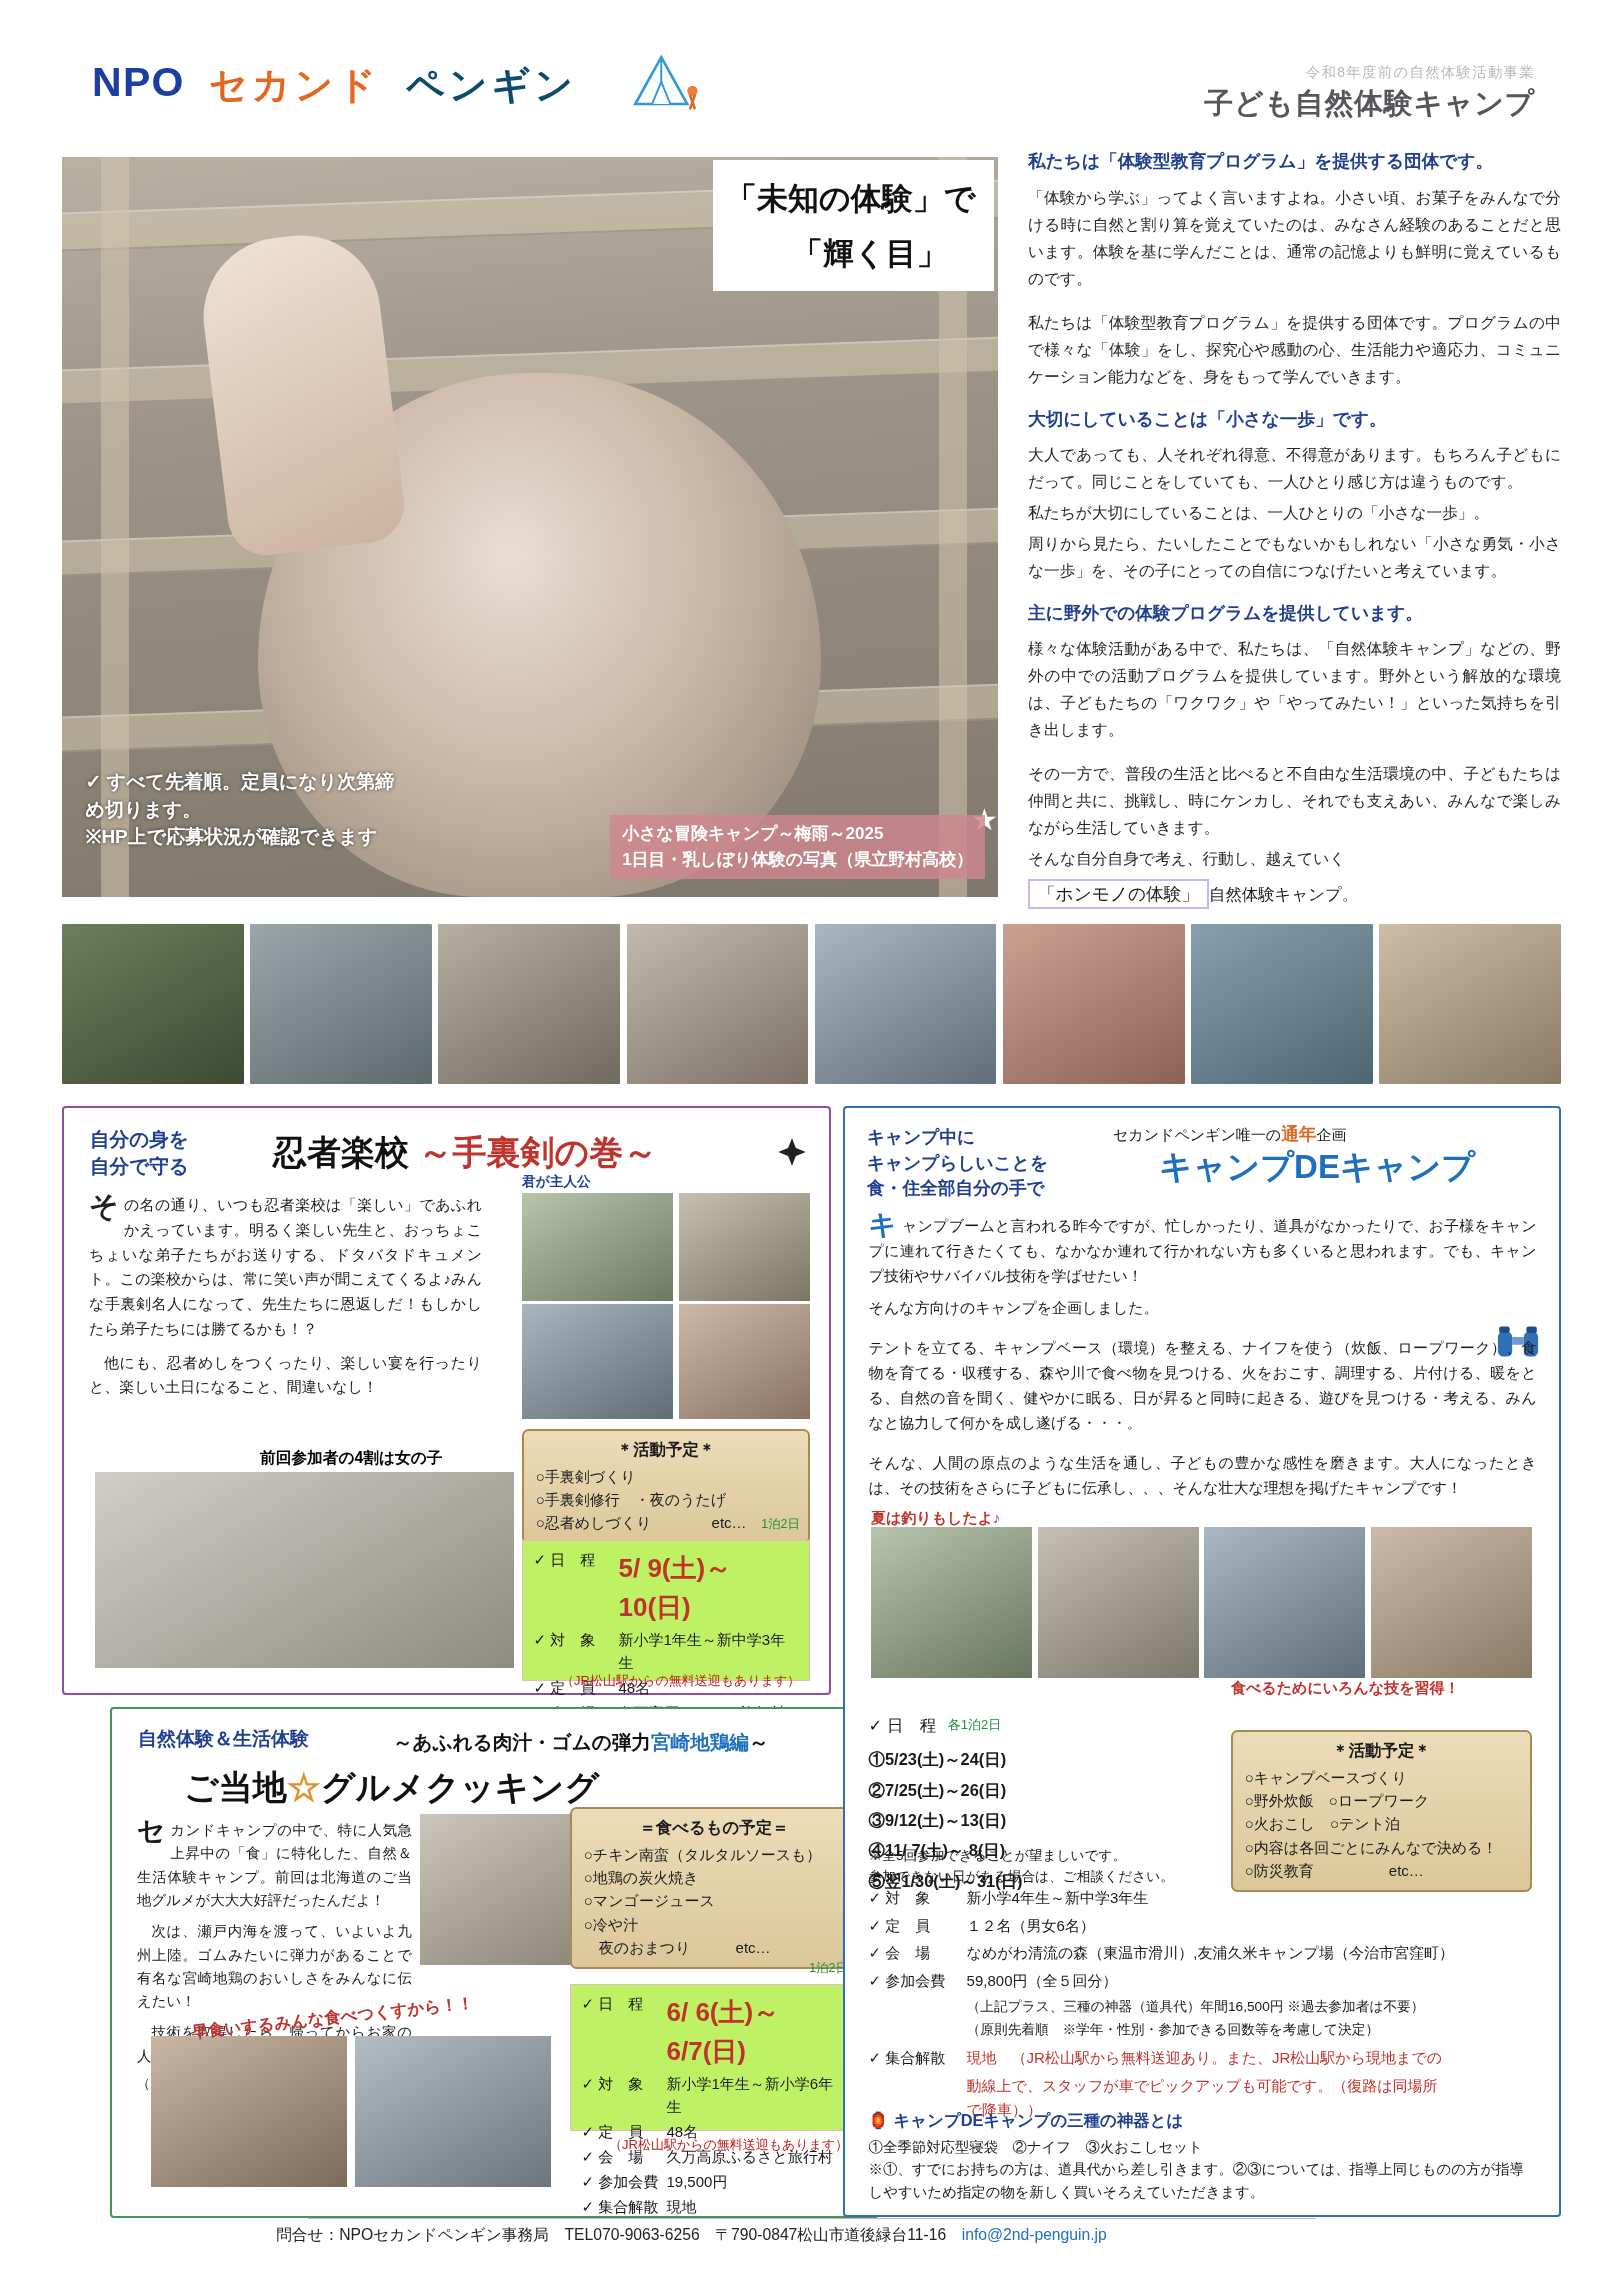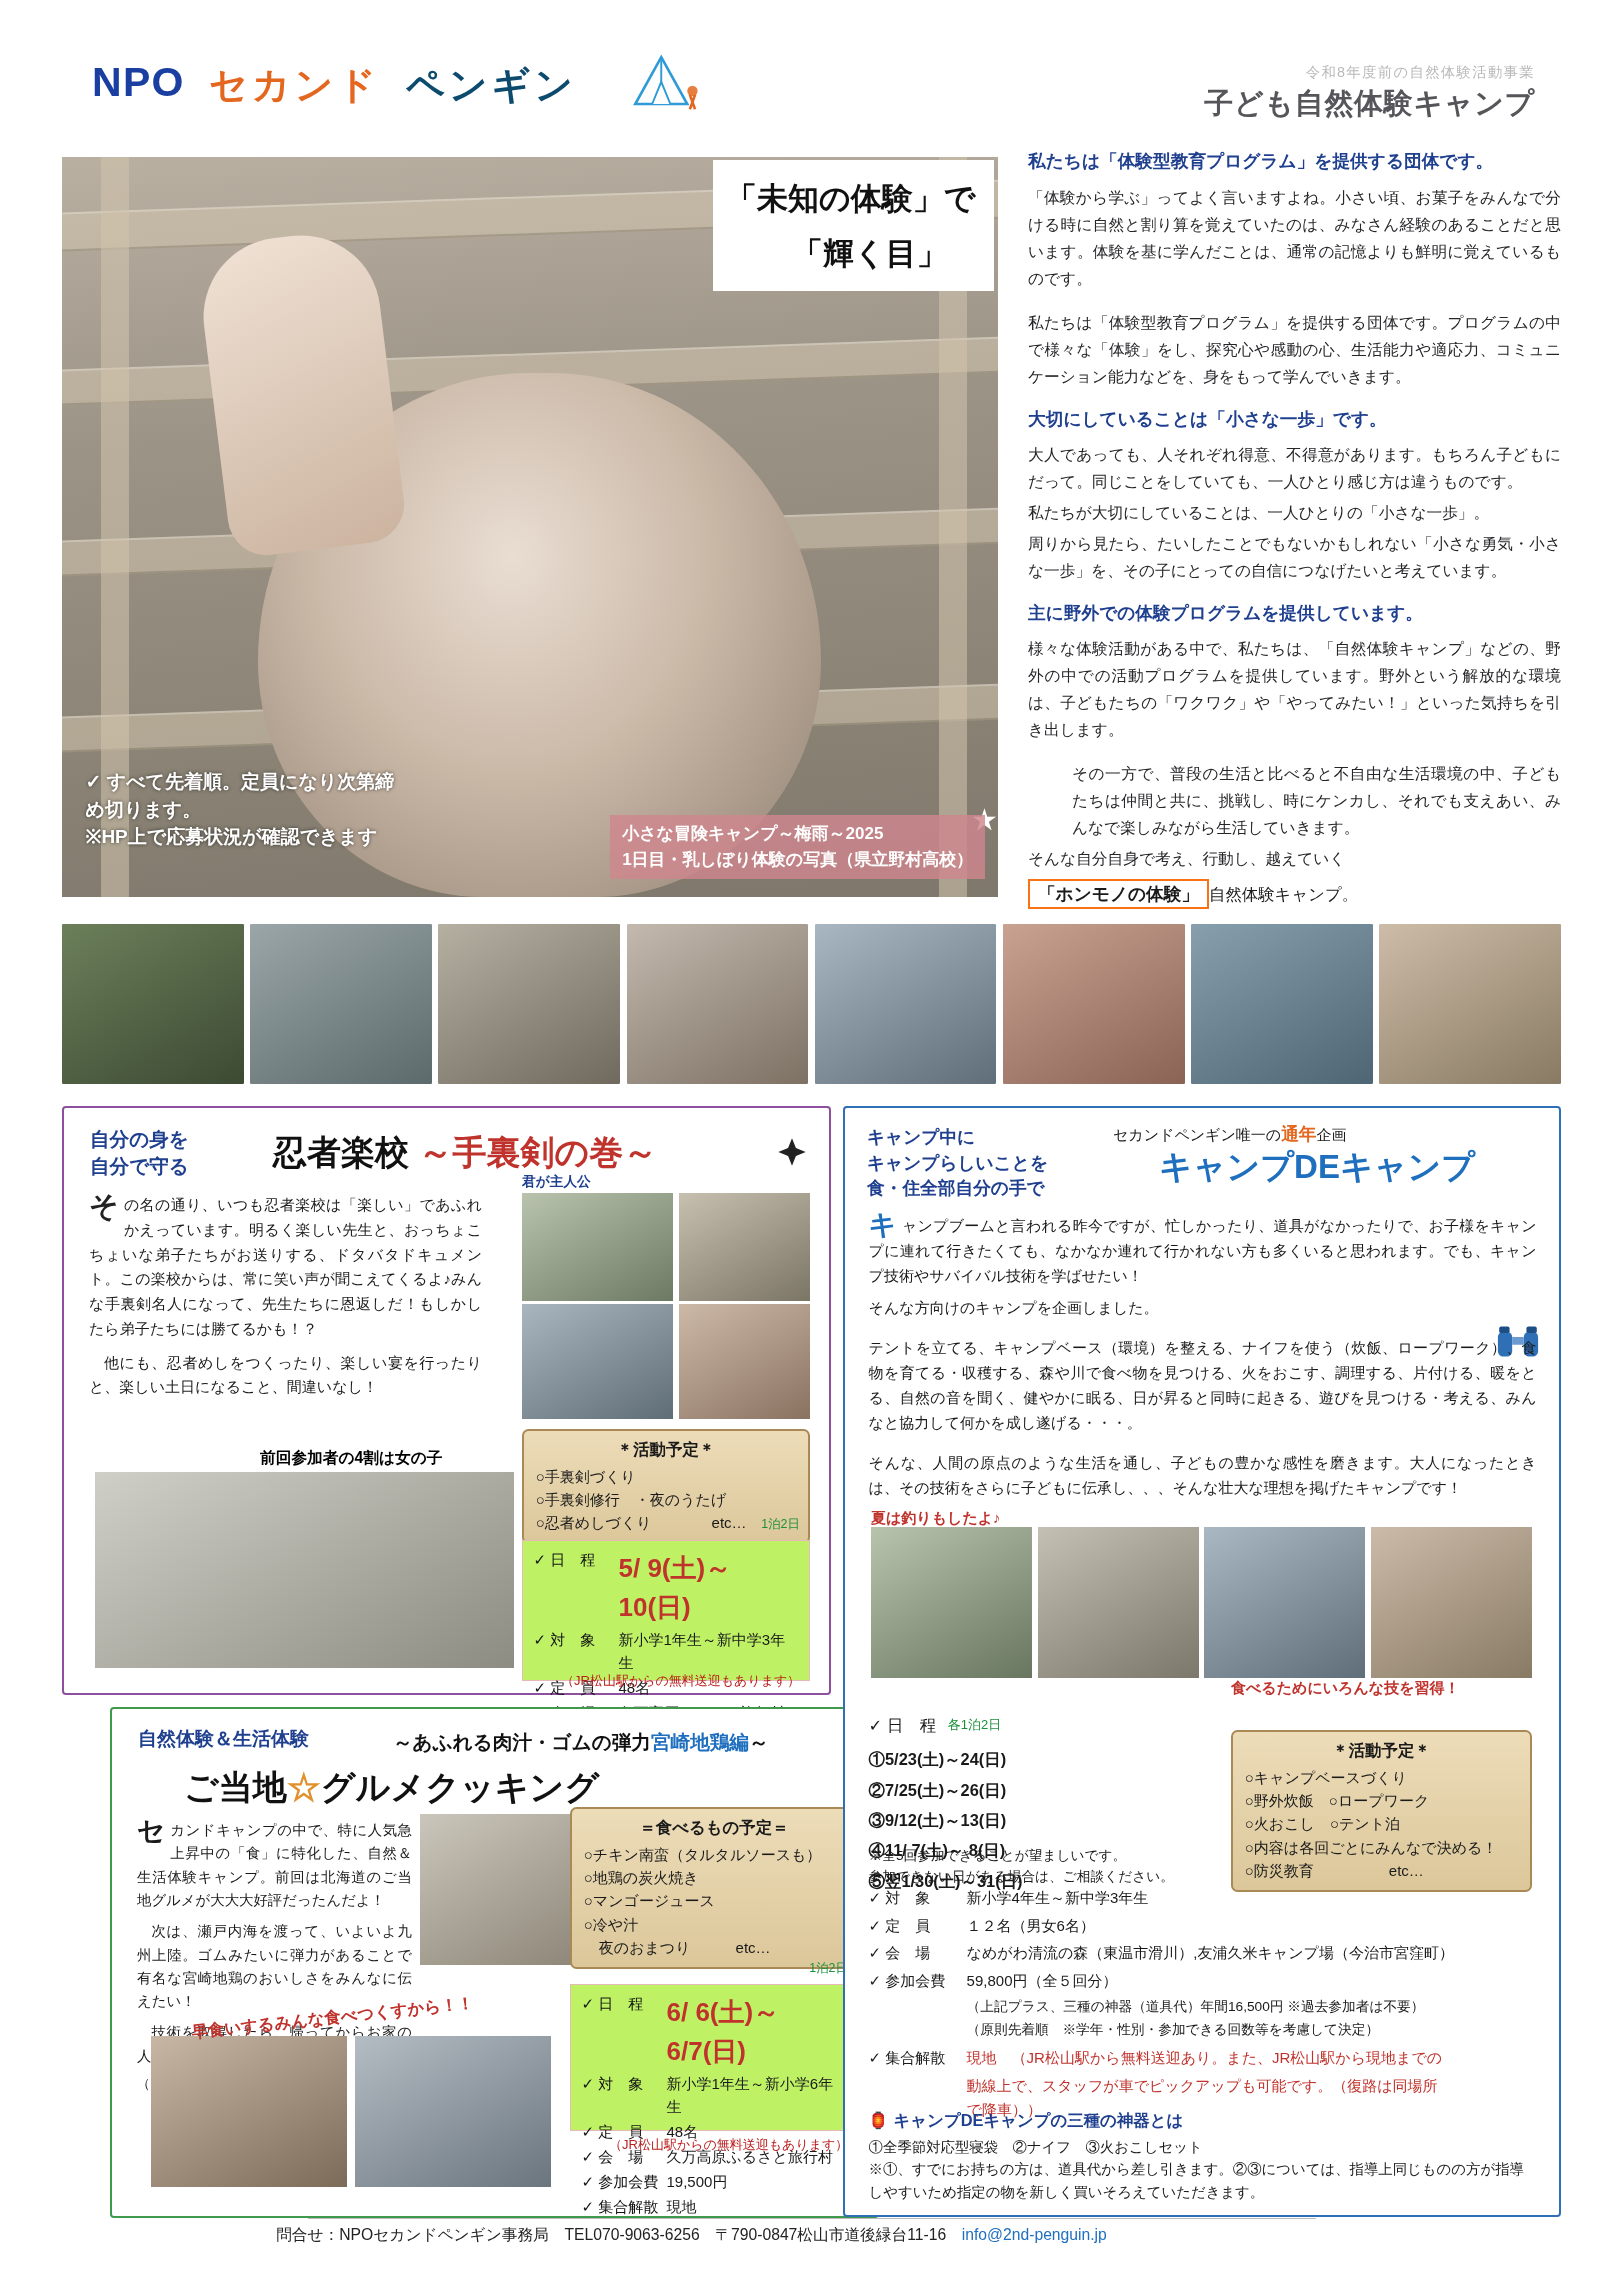--- a/index.html
+++ b/index.html
@@ -91,21 +91,21 @@
 
   
   .rcol { position:absolute; left:1028px; top:149px; width:533px; }
   .rcol h3 {
     color:#1f3f8f; font-size:17.7px; margin:0 0 10.5px 0; font-weight:bold; letter-spacing:0px;
   }
   .rcol p {
     font-size:15.7px; line-height:1.72; margin:0 0 17px 0; color:#26262a; text-align:justify;
   }
   .honmono {
-    display:inline-block; border:2px solid #f97316; padding:1.3px 7.9px; font-weight:bold;
+    display:inline-block; border:2px solid #c4b5fd; padding:1.3px 7.9px; font-weight:normal;
     font-size:17.7px;
   }
   .honmono-line { font-size:16.4px; margin-top:3.9px; }
 
   
   .strip { position:absolute; left:62px; top:924px; width:1499px; height:160px; display:flex; gap:6.5px; }
   .strip .ph { flex:1; border-radius:1.3px; }
   .p1{background:linear-gradient(150deg,#6c7f5a,#3c4a33);}
   .p2{background:linear-gradient(150deg,#9aa6a8,#5d6a6c);}
   .p3{background:linear-gradient(150deg,#b5b0a2,#6f6a5d);}
@@ -256,21 +256,21 @@
   <div class="rcol">
     <h3>私たちは「体験型教育プログラム」を提供する団体です。</h3>
     <p>「体験から学ぶ」ってよく言いますよね。小さい頃、お菓子をみんなで分ける時に自然と割り算を覚えていたのは、みなさん経験のあることだと思います。体験を基に学んだことは、通常の記憶よりも鮮明に覚えているものです。</p>
     <p>私たちは「体験型教育プログラム」を提供する団体です。プログラムの中で様々な「体験」をし、探究心や感動の心、生活能力や適応力、コミュニケーション能力などを、身をもって学んでいきます。</p>
     <h3>大切にしていることは「小さな一歩」です。</h3>
     <p style="margin-bottom:3.9px;">大人であっても、人それぞれ得意、不得意があります。もちろん子どもにだって。同じことをしていても、一人ひとり感じ方は違うものです。</p>
     <p style="margin-bottom:3.9px;">私たちが大切にしていることは、一人ひとりの「小さな一歩」。</p>
     <p>周りから見たら、たいしたことでもないかもしれない「小さな勇気・小さな一歩」を、その子にとっての自信につなげたいと考えています。</p>
     <h3>主に野外での体験プログラムを提供しています。</h3>
     <p>様々な体験活動がある中で、私たちは、「自然体験キャンプ」などの、野外の中での活動プログラムを提供しています。野外という解放的な環境は、子どもたちの「ワクワク」や「やってみたい！」といった気持ちを引き出します。</p>
-    <p style="margin-bottom:3.9px;margin-left:44px;">その一方で、普段の生活と比べると不自由な生活環境の中、子どもたちは仲間と共に、挑戦し、時にケンカし、それでも支えあい、みんなで楽しみながら生活していきます。</p>
+    <p style="margin-bottom:3.9px;">その一方で、普段の生活と比べると不自由な生活環境の中、子どもたちは仲間と共に、挑戦し、時にケンカし、それでも支えあい、みんなで楽しみながら生活していきます。</p>
     <p style="margin-bottom:6.5px;">そんな自分自身で考え、行動し、越えていく</p>
     <div class="honmono-line">
       <span class="honmono">「ホンモノの体験」</span><span>自然体験キャンプ。</span>
     </div>
   </div>
 
   <div class="strip">
     <div class="ph p1"></div>
     <div class="ph p2"></div>
     <div class="ph p3"></div>

